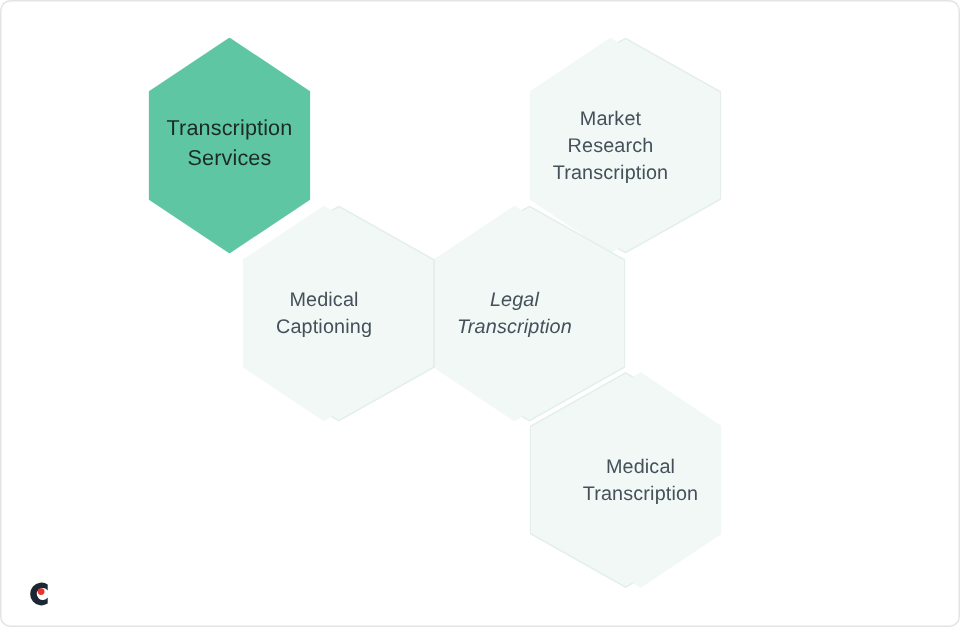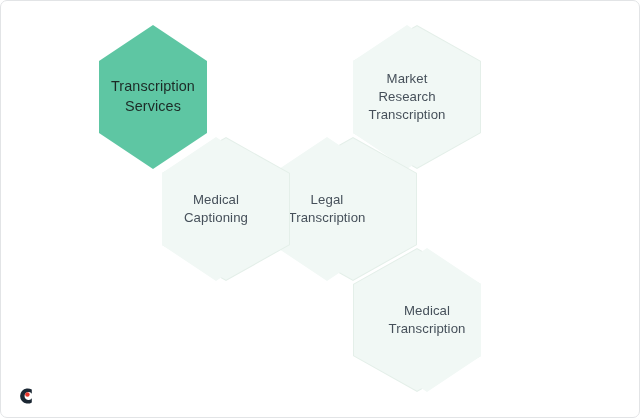--- a/index.html
+++ b/index.html
@@ -112,21 +112,21 @@
       </div>
     <div class="hex pale" style="left:352px; top:24px;">
       <span class="hex-label">Market
 Research
 Transcription</span>
     </div>
 
     <div class="hex-edge" style="left:288px; top:136px;">
         <i></i>
       </div>
-    <div class="hex pale" style="left:272px; top:136px;">
+    <div class="hex pale" style="left:288px; top:136px;font-style:italic;">
       <span class="hex-label">Legal
 Transcription</span>
     </div>
 
     <div class="hex-edge" style="left:161px; top:136px;">
         <i></i>
       </div>
     <div class="hex pale" style="left:161px; top:136px;">
       <span class="hex-label">Medical
 Captioning</span>

